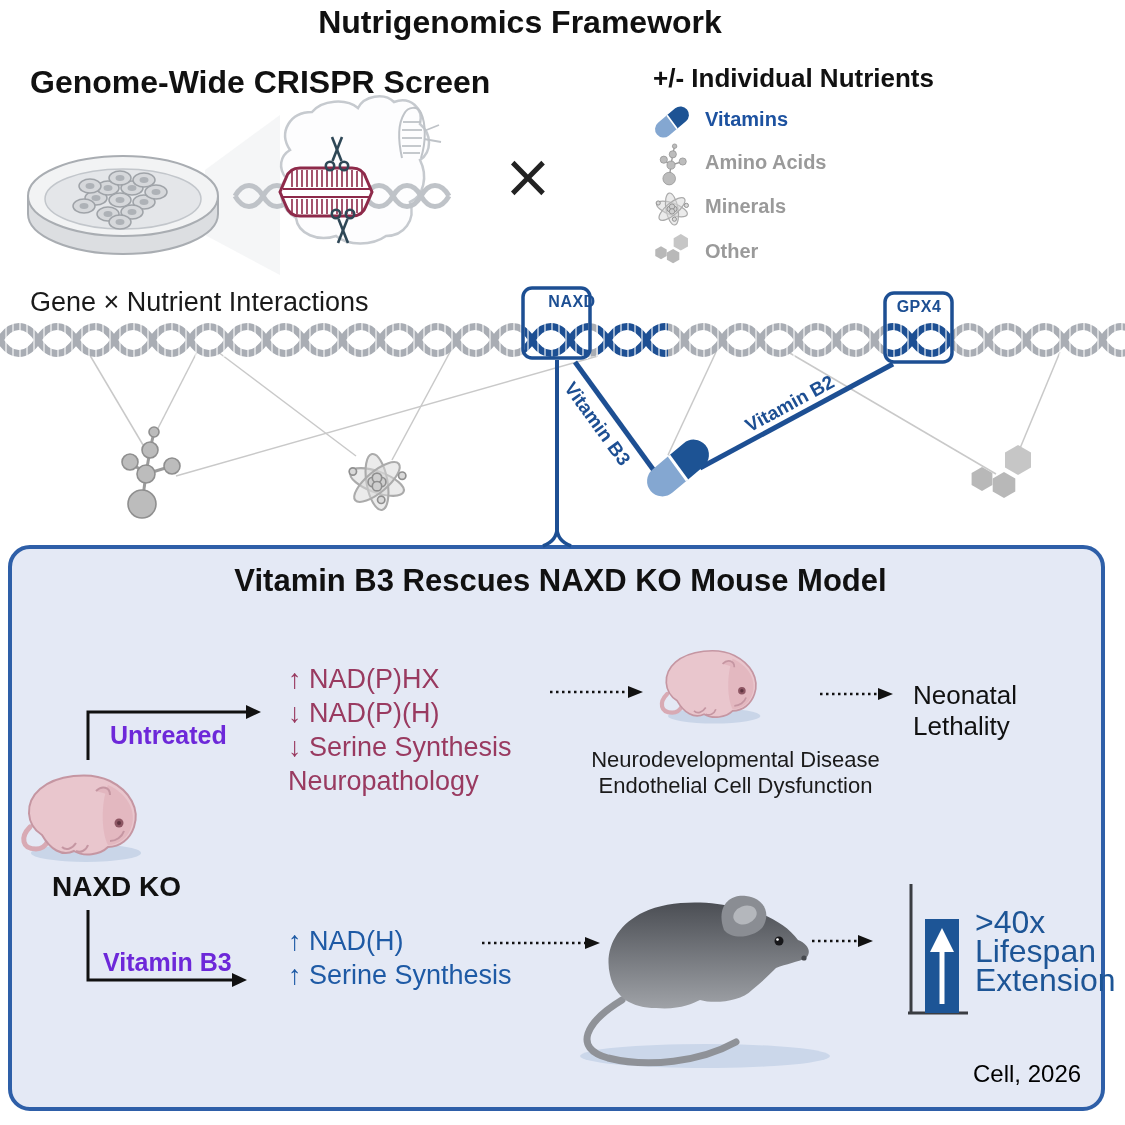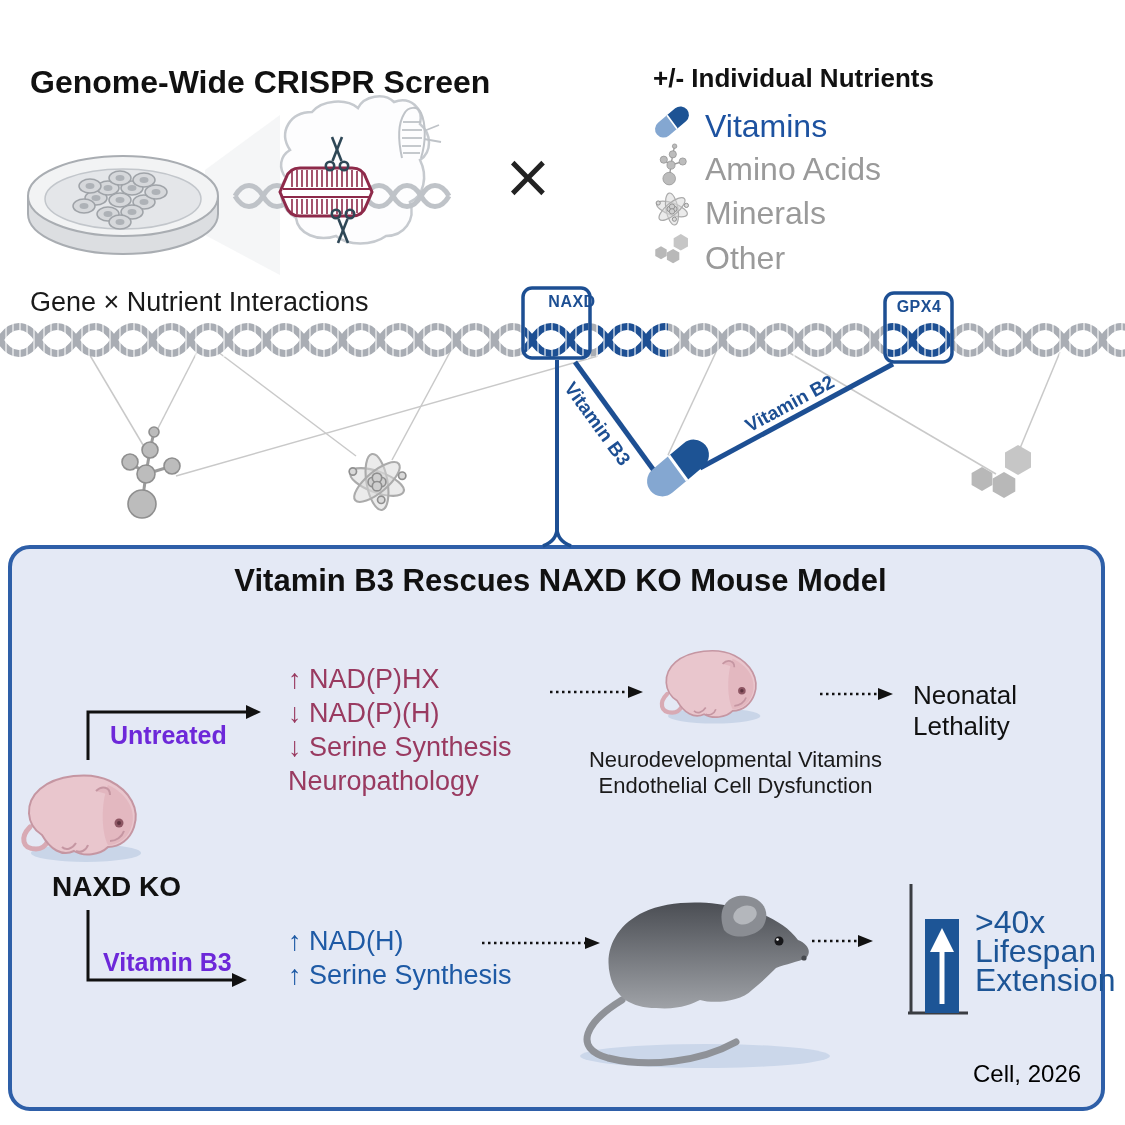--- a/index.html
+++ b/index.html
@@ -5,21 +5,21 @@
   html,body{margin:0;padding:0;background:#fff;}
   #stage{position:relative;width:1125px;height:1125px;background:#ffffff;
          font-family:"Liberation Sans", sans-serif;overflow:hidden;}
   .abs{position:absolute;}
   .txt{color:#111;line-height:1.15;}
   #main-title{left:0;top:4px;width:1040px;text-align:center;font-size:32px;font-weight:bold;color:#111;}
   #crispr-heading{left:30px;top:64px;font-size:32px;font-weight:bold;color:#111;}
   #operator{left:498px;top:142px;width:60px;text-align:center;font-size:60px;font-weight:400;
             color:#222;font-family:"DejaVu Sans", sans-serif;}
   #nutrients-heading{left:653px;top:64px;font-size:26px;font-weight:bold;color:#111;}
-  .nutrient-label{font-size:32px;font-weight:normal;color:#9a9a9a;}
+  .nutrient-label{font-size:20px;font-weight:bold;color:#9a9a9a;}
   .nutrient-label.vit{color:#1d52a0;}
   #interactions-heading{left:30px;top:287px;font-size:27px;font-weight:normal;color:#1a1a1a;}
   .gene-label{width:68px;text-align:center;font-size:16px;font-weight:bold;color:#1d4f93;letter-spacing:.5px;}
   .edge-label{font-size:19px;font-weight:bold;color:#1d4f93;white-space:nowrap;}
   #panel{left:8px;top:545px;width:1097px;height:566px;border:4px solid #2e5fa8;border-radius:22px;
          background:#e4e9f5;box-sizing:border-box;}
   #panel-title{left:8px;top:563px;width:1105px;text-align:center;font-size:31px;font-weight:bold;color:#111;}
   #model-label{left:12px;top:871px;font-size:28px;font-weight:bold;color:#111;padding-left:40px;}
   .branch-label{font-size:25px;font-weight:bold;color:#6d28d9;white-space:nowrap;}
   .effects{font-size:27px;line-height:34px;white-space:nowrap;}
@@ -340,20 +340,21 @@
 
     <g>
       <line x1="911" y1="884" x2="911" y2="1013" stroke="#3a3d42" stroke-width="3"></line>
       <line x1="908" y1="1013" x2="968" y2="1013" stroke="#3a3d42" stroke-width="3"></line>
       <rect x="925" y="919" width="34" height="94" fill="#1d5596"></rect>
       <line x1="942" y1="1004" x2="942" y2="948" stroke="#ffffff" stroke-width="5"></line>
       <polygon points="942,928 930,952 954,952" fill="#ffffff"></polygon>
     </g>
   </svg>
 
+  <div id="main-title" class="abs txt">Nutrigenomics Framework</div>
   <div id="crispr-heading" class="abs txt">Genome-Wide CRISPR Screen</div>
   <div id="operator" class="abs txt">×</div>
   <div id="nutrients-heading" class="abs txt">+/- Individual Nutrients</div>
 
   <div class="abs nutrient-label vit" style="left:705px;top:108px;">Vitamins</div>
   <div class="abs nutrient-label" style="left:705px;top:151px;">Amino Acids</div>
   <div class="abs nutrient-label" style="left:705px;top:195px;">Minerals</div>
   <div class="abs nutrient-label" style="left:705px;top:240px;">Other</div>
 
   <div id="interactions-heading" class="abs txt">Gene × Nutrient Interactions</div>
@@ -368,21 +369,21 @@
   <div id="model-label" class="abs txt">NAXD KO</div>
 
   <div class="abs branch-label" style="left:110px;top:721px;">Untreated</div>
   <div class="abs effects maroon" style="left:288px;top:662px;">
     <div>↑ NAD(P)HX</div>
     <div>↓ NAD(P)(H)</div>
     <div>↓ Serine Synthesis</div>
     <div>Neuropathology</div>
   </div>
   <div id="disease-caption" class="abs">
-    <div>Neurodevelopmental Vitamins</div>
+    <div>Neurodevelopmental Disease</div>
     <div>Endothelial Cell Dysfunction</div>
   </div>
   <div id="neonatal-outcome" class="abs">Neonatal Lethality</div>
 
   <div class="abs branch-label" style="left:103px;top:948px;">Vitamin B3</div>
   <div class="abs effects blue" style="left:288px;top:924px;">
     <div>↑ NAD(H)</div>
     <div>↑ Serine Synthesis</div>
   </div>
   <div id="lifespan-outcome" class="abs">&gt;40x Lifespan Extension</div>

